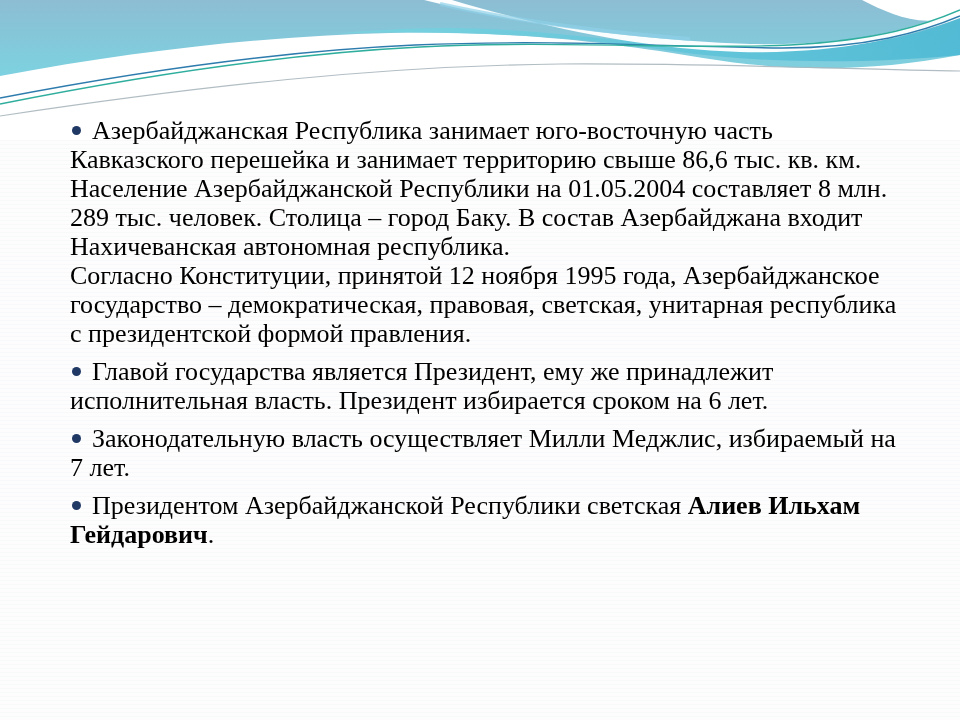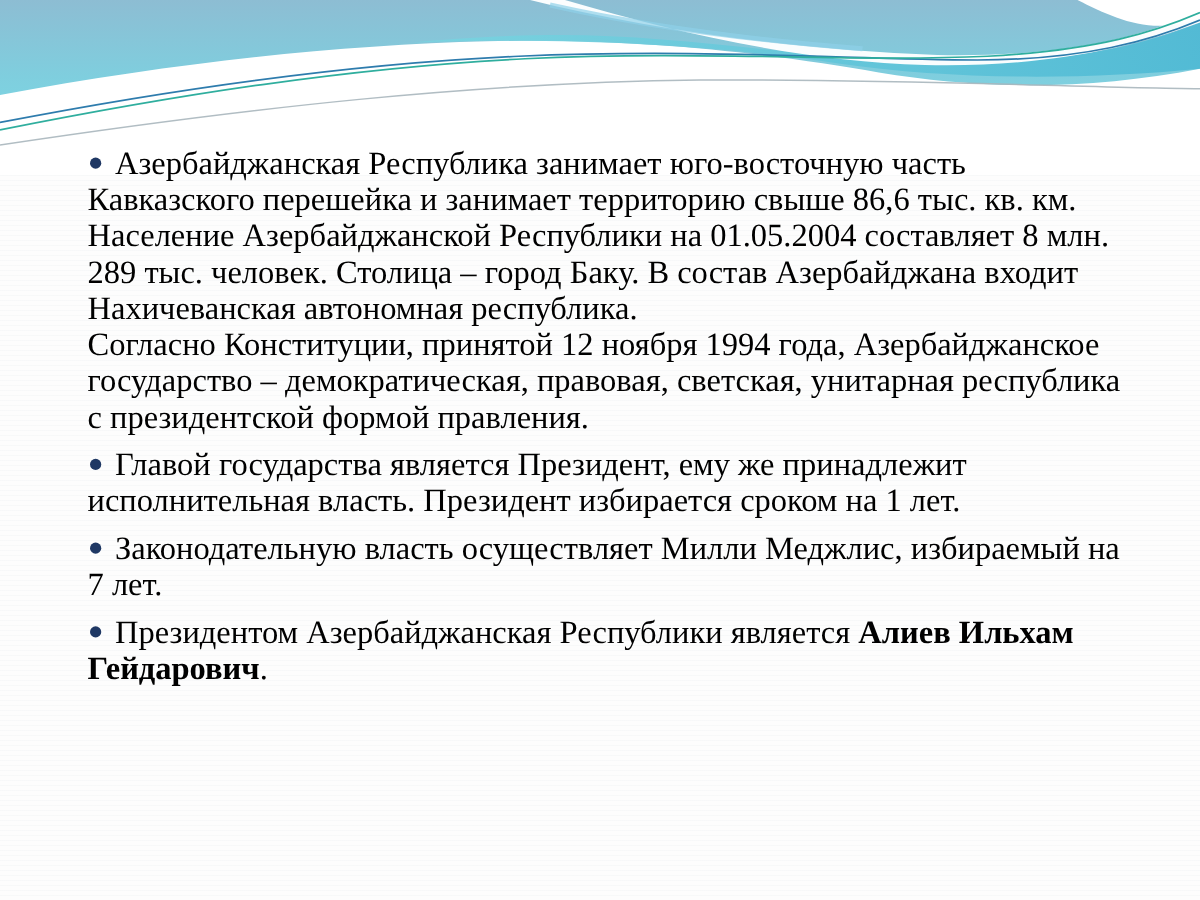--- a/index.html
+++ b/index.html
@@ -91,33 +91,33 @@
     <path d="M0,104 C140,76 280,54 420,47 C560,40 680,50 790,45 C880,40 925,25 960,10" fill="none" stroke="#2fae9e" stroke-width="1.4"></path>
     <path d="M0,116 C200,86 380,66 560,64 C720,63 860,70 960,71" fill="none" stroke="#a9b6bc" stroke-width="1.2" opacity="0.9"></path>
   </svg>
 
   <div class="content">
     <ul class="bullet-list">
 
       <li>
         <span class="bullet-dot"></span>
         <p class="para first-line-indent">Азербайджанская Республика занимает юго-восточную часть Кавказского перешейка и занимает территорию свыше 86,6 тыс. кв. км. Население Азербайджанской Республики на 01.05.2004 составляет 8 млн. 289 тыс. человек. Столица – город Баку. В состав Азербайджана входит Нахичеванская автономная республика.</p>
-        <p class="para">Согласно Конституции, принятой 12 ноября 1994 года, Азербайджанское государство – демократическая, правовая, светская, унитарная республика с президентской формой правления.</p>
+        <p class="para">Согласно Конституции, принятой 12 ноября 1995 года, Азербайджанское государство – демократическая, правовая, светская, унитарная республика с президентской формой правления.</p>
       </li>
 
       <li>
         <span class="bullet-dot"></span>
-        <p class="para first-line-indent">Главой государства является Президент, ему же принадлежит исполнительная власть. Президент избирается сроком на 1 лет.</p>
+        <p class="para first-line-indent">Главой государства является Президент, ему же принадлежит исполнительная власть. Президент избирается сроком на 6 лет.</p>
       </li>
 
       <li>
         <span class="bullet-dot"></span>
         <p class="para first-line-indent">Законодательную власть осуществляет Милли Меджлис, избираемый на 7 лет.</p>
       </li>
 
       <li>
         <span class="bullet-dot"></span>
-        <p class="para first-line-indent"><span>Президентом Азербайджанская Республики является </span><b class="bold-name">Алиев Ильхам Гейдарович</b><span>.</span></p>
+        <p class="para first-line-indent"><span>Президентом Азербайджанской Республики светская </span><b class="bold-name">Алиев Ильхам Гейдарович</b><span>.</span></p>
       </li>
 
     </ul>
   </div>
 </div>
 
 </body></html>

